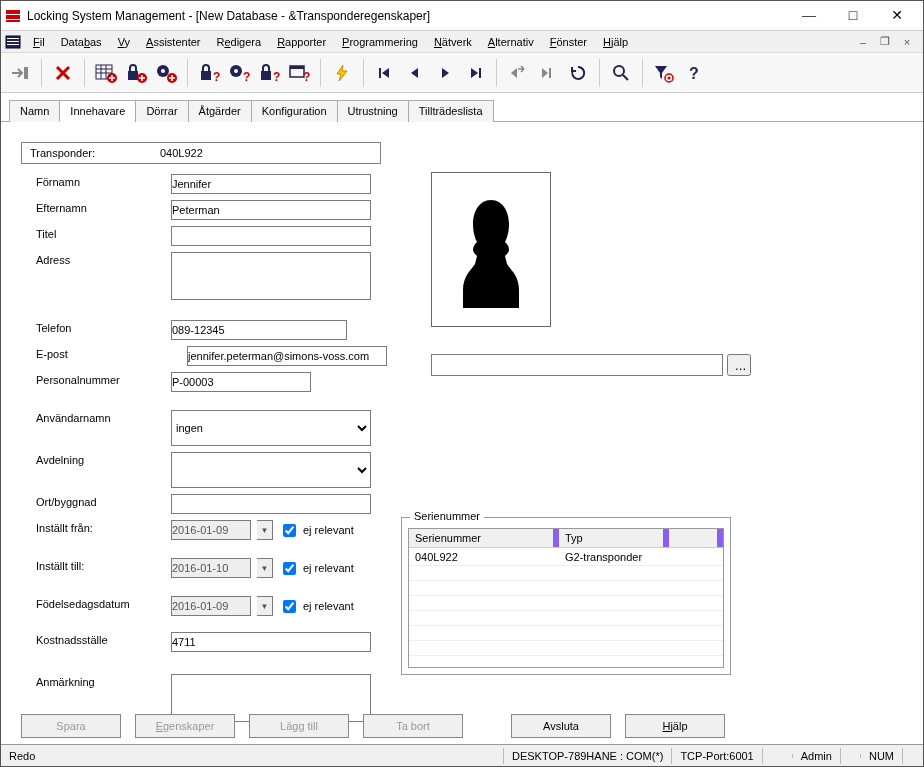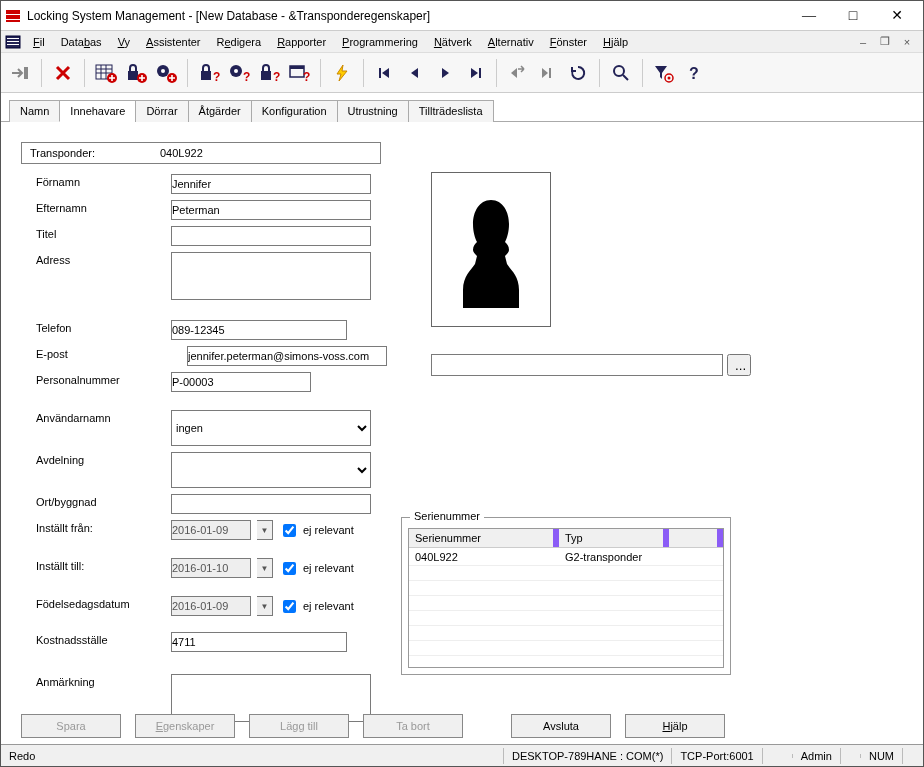--- a/index.html
+++ b/index.html
@@ -316,21 +316,21 @@
       <div class="date-row">
         <input type="text" class="date" disabled="" value="2016-01-09" style="">
           <div class="dd">▼</div>
         <div class="checkbox">
             <input type="checkbox" checked="" style="">
             <span>ej relevant</span>
           </div>
       </div>
       <div style="height:4px;grid-column:1/3"></div>
       <div class="label">Kostnadsställe</div>
-      <input type="text" style="width: 176px;" value="4711">
+      <input type="text" style="width: 200px;" value="4711">
       <div style="height:10px;grid-column:1/3"></div>
       <div class="label">Anmärkning</div>
       <textarea style="width: 200px;"></textarea>
     </div>
 
     <div class="photo">
       <svg width="80" height="120" viewBox="0 0 80 120">
         <path d="M40 10 C28 10 22 22 22 34 C22 42 24 48 26 52 C24 54 22 56 22 60 C22 62 24 64 26 66 L24 74 C20 80 12 86 12 100 L12 118 L68 118 L68 100 C68 86 60 80 56 74 L54 66 C56 64 58 62 58 60 C58 56 56 54 54 52 C56 48 58 42 58 34 C58 22 52 10 40 10 Z" fill="#000"></path>
       </svg>
     </div>

